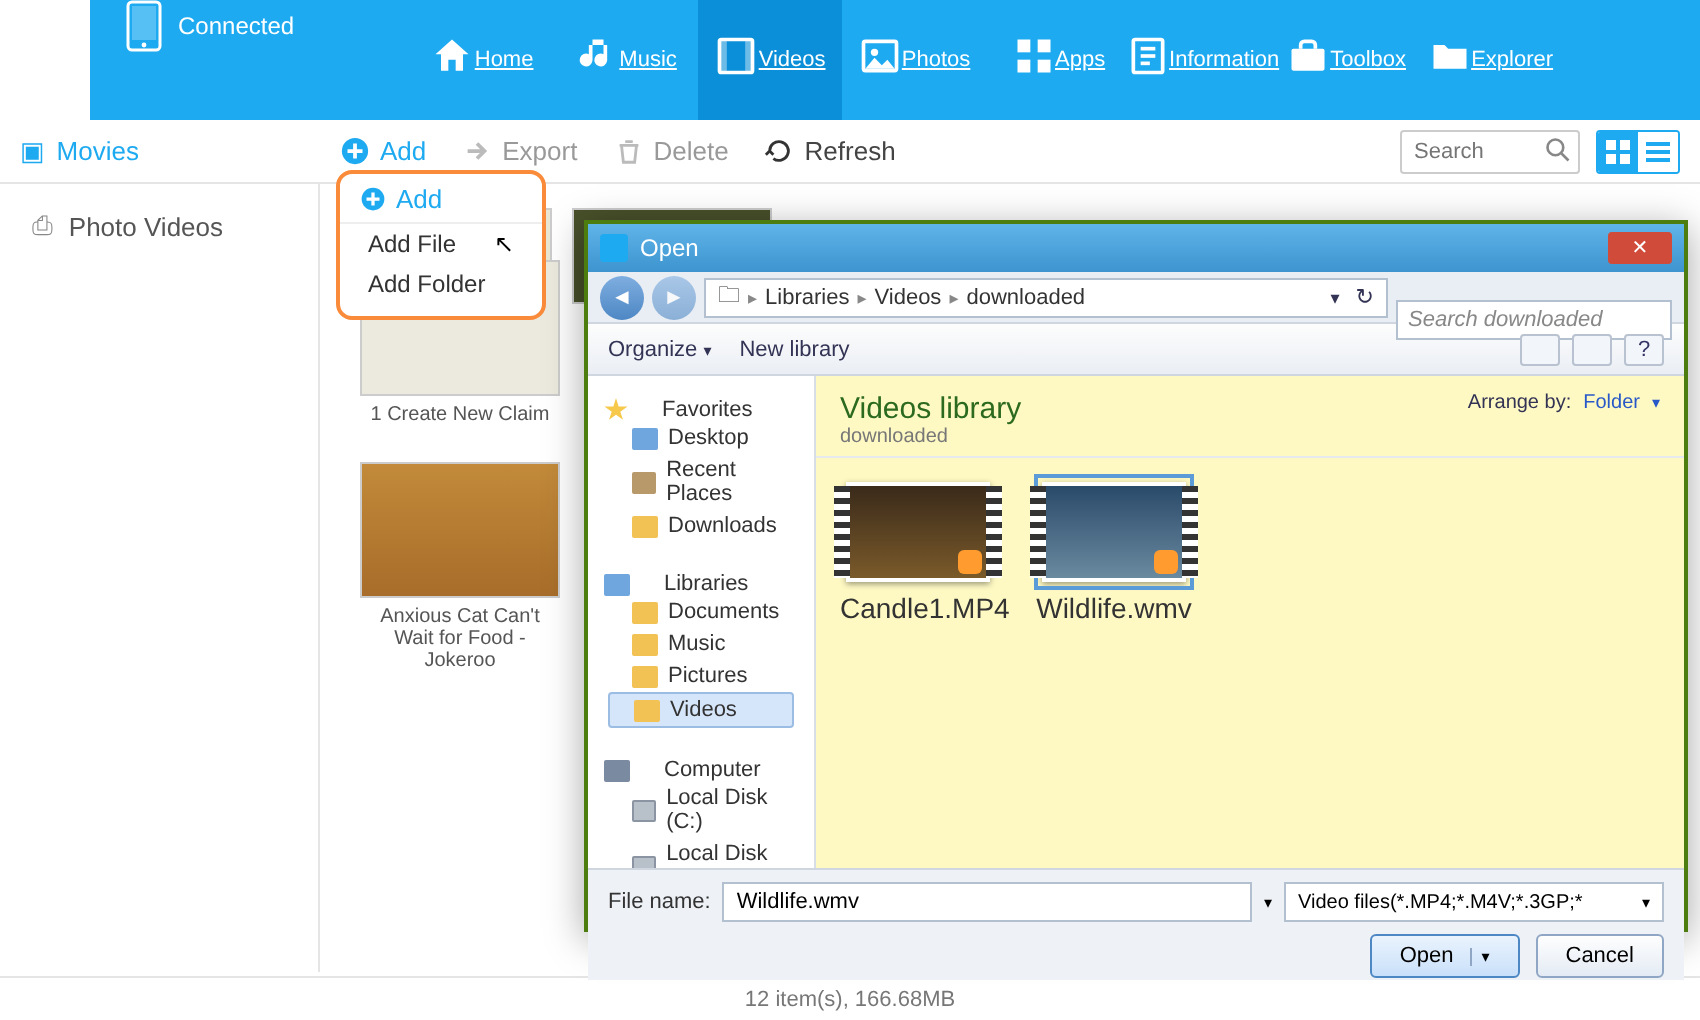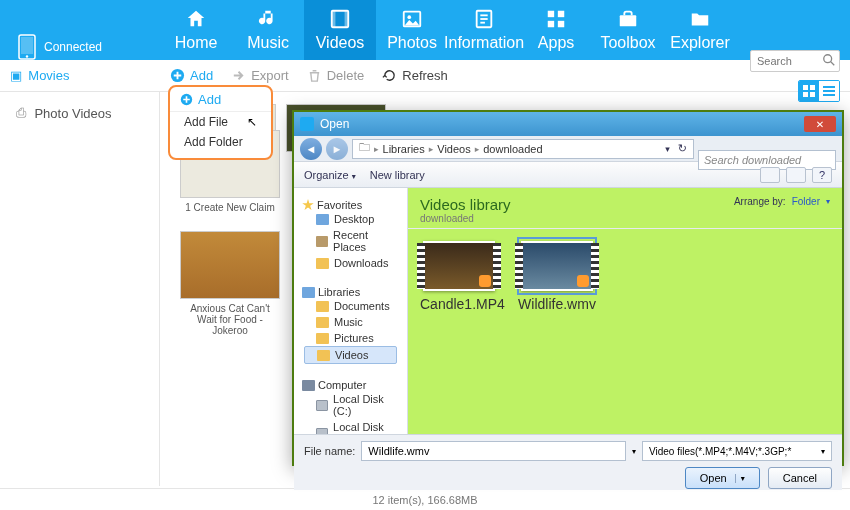--- a/index.html
+++ b/index.html
@@ -1,36 +1,36 @@
 <!DOCTYPE html>
 <html><head>
 <meta charset="utf-8">
 <style>
 * { margin: 0; padding: 0; box-sizing: border-box; font-family: "Segoe UI", Arial, sans-serif; }
 body { width: 850px; height: 510px; background: #fff; overflow: hidden; position: relative; }
 
 
-.topbar { height: 60px; background: #1eaaf1; display: flex; align-items: flex-end; color: #fff; }
+.topbar { height: 60px; background: #1eaaf1; display: flex; align-items: flex-start; color: #fff; margin-left: 45px; }
 .device-status { display: flex; align-items: center; gap: 8px; padding: 0 18px; font-size: 12px; }
 .device-status .phone-icon svg { width: 18px; height: 26px; }
 .nav { display: flex; margin-left: 40px; }
-.nav-item { display: flex; flex-direction: column; align-items: center; justify-content: center; width: 72px; height: 60px; font-size: 16px; cursor: pointer; }
+.nav-item { display: flex; flex-direction: row; align-items: center; justify-content: center; width: 72px; height: 60px; font-size: 11px; cursor: pointer; text-decoration: underline; }
 .nav-item.active { background: #0a8fd8; }
 .nav-item .nav-icon { width: 22px; height: 22px; display: flex; align-items: center; justify-content: center; margin-bottom: 4px; }
 .nav-item .nav-icon svg { width: 22px; height: 22px; fill: #fff; }
 
 
 .toolbar { height: 32px; border-bottom: 1px solid #e5e5e5; display: flex; align-items: center; padding: 0 10px; position: relative; }
 .sidebar-header { width: 150px; display: flex; align-items: center; gap: 6px; color: #1eaaf1; font-size: 13px; }
 .tb-actions { display: flex; align-items: center; gap: 18px; padding-left: 10px; }
 .tb-btn { display: flex; align-items: center; gap: 5px; font-size: 13px; color: #999; cursor: pointer; }
 .tb-btn.primary { color: #1eaaf1; }
 .tb-btn.dark { color: #444; }
 .tb-btn .tb-icon { width: 15px; height: 15px; display: inline-flex; }
-.search-wrap { margin-left: auto; display: flex; align-items: flex-end; gap: 8px; flex-direction: column; }
+.search-wrap { margin-left: auto; display: flex; align-items: flex-start; gap: 8px; }
 .search-box { position: relative; }
 .search-box input { width: 90px; height: 22px; border: 1px solid #ccc; border-radius: 2px; padding: 0 22px 0 6px; font-size: 11px; color: #888; }
 .search-box .mag { position: absolute; right: 4px; top: 3px; width: 14px; height: 14px; color: #888; }
 .view-toggle { display: flex; border: 1px solid #1eaaf1; border-radius: 2px; overflow: hidden; }
 .view-toggle div { width: 20px; height: 20px; display: flex; align-items: center; justify-content: center; }
 .view-toggle .grid { background: #1eaaf1; color: #fff; }
 .view-toggle .list { background: #fff; color: #1eaaf1; }
 
 
 .sidebar { position: absolute; left: 0; top: 92px; width: 160px; bottom: 24px; border-right: 1px solid #e5e5e5; padding: 8px 0; }
@@ -54,29 +54,29 @@
 .win-nav-btn { width: 22px; height: 22px; border-radius: 50%; background: linear-gradient(#7faee0,#4d87c4); display: flex; align-items: center; justify-content: center; color: #fff; font-size: 11px; }
 .win-path { flex: 1; background: #fff; border: 1px solid #b3c0d0; height: 20px; display: flex; align-items: center; padding: 0 6px; gap: 4px; color: #333; }
 .win-path .sep { color: #888; font-size: 9px; }
 .win-search { width: 138px; background: #fff; border: 1px solid #b3c0d0; height: 20px; padding: 0 5px; color: #888; font-style: italic; display: flex; align-items: center; margin-top: 22px; }
 .win-tb2 { height: 26px; background: linear-gradient(#fdfdfd,#eaeef4); border-bottom: 1px solid #cfd6df; display: flex; align-items: center; padding: 0 10px; gap: 14px; color: #335; }
 .win-tb2 .spacer { margin-left: auto; display: flex; gap: 6px; }
 .win-tb2 .vbtn { width: 20px; height: 16px; border: 1px solid #b8c2d0; background: #f2f5fa; border-radius: 2px; }
 .win-body { display: flex; height: 246px; }
 .win-side { width: 114px; background: #fff; border-right: 1px solid #d8dee8; overflow: hidden; padding: 6px 0; }
 .ws-group { padding: 2px 8px; }
-.ws-head { display: flex; align-items: center; gap: 3px; color: #333; font-size: 11px; margin-top: 3px; }
+.ws-head { display: flex; align-items: center; gap: 17px; color: #333; font-size: 11px; margin-top: 3px; }
 .ws-item { display: flex; align-items: center; gap: 5px; padding: 2px 0 2px 14px; color: #333; cursor: pointer; }
 .ws-item.sel { background: #d6e6fa; border: 1px solid #9bbde4; border-radius: 2px; margin: 0 2px; padding-left: 12px; }
 .ws-ico { width: 13px; height: 11px; background: #f2c255; border-radius: 1px; display: inline-block; }
 .ws-ico.star { background: #f6c84c; clip-path: polygon(50% 0,61% 35%,98% 35%,68% 57%,79% 91%,50% 70%,21% 91%,32% 57%,2% 35%,39% 35%); width: 12px; height: 12px; }
 .ws-ico.desk { background: #6fa6de; }
 .ws-ico.comp { background: #7a8aa0; }
 .ws-ico.disk { background: #b8c0ca; border: 1px solid #8a94a2; }
-.win-files { flex: 1; background: #bef264; display: flex; flex-direction: column; }
+.win-files { flex: 1; background: #fef9c3; display: flex; flex-direction: column; }
 .wf-head { padding: 8px 12px 4px; border-bottom: 1px solid #e6eaf0; display: flex; justify-content: space-between; align-items: flex-start; }
 .wf-title { color: #2c6a1f; font-size: 15px; }
 .wf-sub { color: #777; font-size: 10px; }
 .wf-sort { color: #335; font-size: 10px; display: flex; gap: 6px; align-items: center; }
 .wf-sort a { color: #2959c8; }
 .wf-grid { flex: 1; padding: 12px; display: flex; gap: 20px; }
 .wf-item { width: 78px; text-align: center; font-size: 14px; color: #333; cursor: pointer; }
 .wf-thumb { width: 72px; height: 50px; background: #888; border: 2px solid #fff; box-shadow: 0 1px 3px rgba(0,0,0,0.4); margin: 0 auto 5px; position: relative; }
 .wf-thumb.sel { outline: 2px solid #5a9bd8; outline-offset: 2px; }
 .wf-thumb .film { position: absolute; top: 0; bottom: 0; width: 8px; background: repeating-linear-gradient(#333 0 3px,#fff 3px 6px); }
@@ -147,38 +147,38 @@
             <rect x="3" y="4" width="18" height="16" rx="1" fill="none" stroke="#fff" stroke-width="2"></rect>
             <circle cx="9" cy="10" r="2"></circle>
             <path d="M4 19l5-6 4 4 3-3 4 5z"></path>
           </svg>
         </span>
       <span>Photos</span>
     </div>
     <div class="nav-item">
       <span class="nav-icon">
           <svg viewBox="0 0 24 24">
+            <rect x="3" y="3" width="7" height="7"></rect>
+            <rect x="14" y="3" width="7" height="7"></rect>
+            <rect x="3" y="14" width="7" height="7"></rect>
+            <rect x="14" y="14" width="7" height="7"></rect>
+          </svg>
+        </span>
+      <span>Apps</span>
+    </div>
+    <div class="nav-item">
+      <span class="nav-icon">
+          <svg viewBox="0 0 24 24">
             <rect x="4" y="3" width="16" height="18" rx="1" fill="none" stroke="#fff" stroke-width="2"></rect>
             <line x1="8" y1="8" x2="16" y2="8" stroke="#fff" stroke-width="2"></line>
             <line x1="8" y1="12" x2="16" y2="12" stroke="#fff" stroke-width="2"></line>
             <line x1="8" y1="16" x2="13" y2="16" stroke="#fff" stroke-width="2"></line>
           </svg>
         </span>
       <span>Information</span>
-    </div>
-    <div class="nav-item">
-      <span class="nav-icon">
-          <svg viewBox="0 0 24 24">
-            <rect x="3" y="3" width="7" height="7"></rect>
-            <rect x="14" y="3" width="7" height="7"></rect>
-            <rect x="3" y="14" width="7" height="7"></rect>
-            <rect x="14" y="14" width="7" height="7"></rect>
-          </svg>
-        </span>
-      <span>Apps</span>
     </div>
     <div class="nav-item">
       <span class="nav-icon">
           <svg viewBox="0 0 24 24">
             <rect x="3" y="8" width="18" height="12" rx="1"></rect>
             <path d="M8 8V6a2 2 0 0 1 2-2h4a2 2 0 0 1 2 2v2" fill="none" stroke="#fff" stroke-width="2"></path>
           </svg>
         </span>
       <span>Toolbox</span>
     </div>

